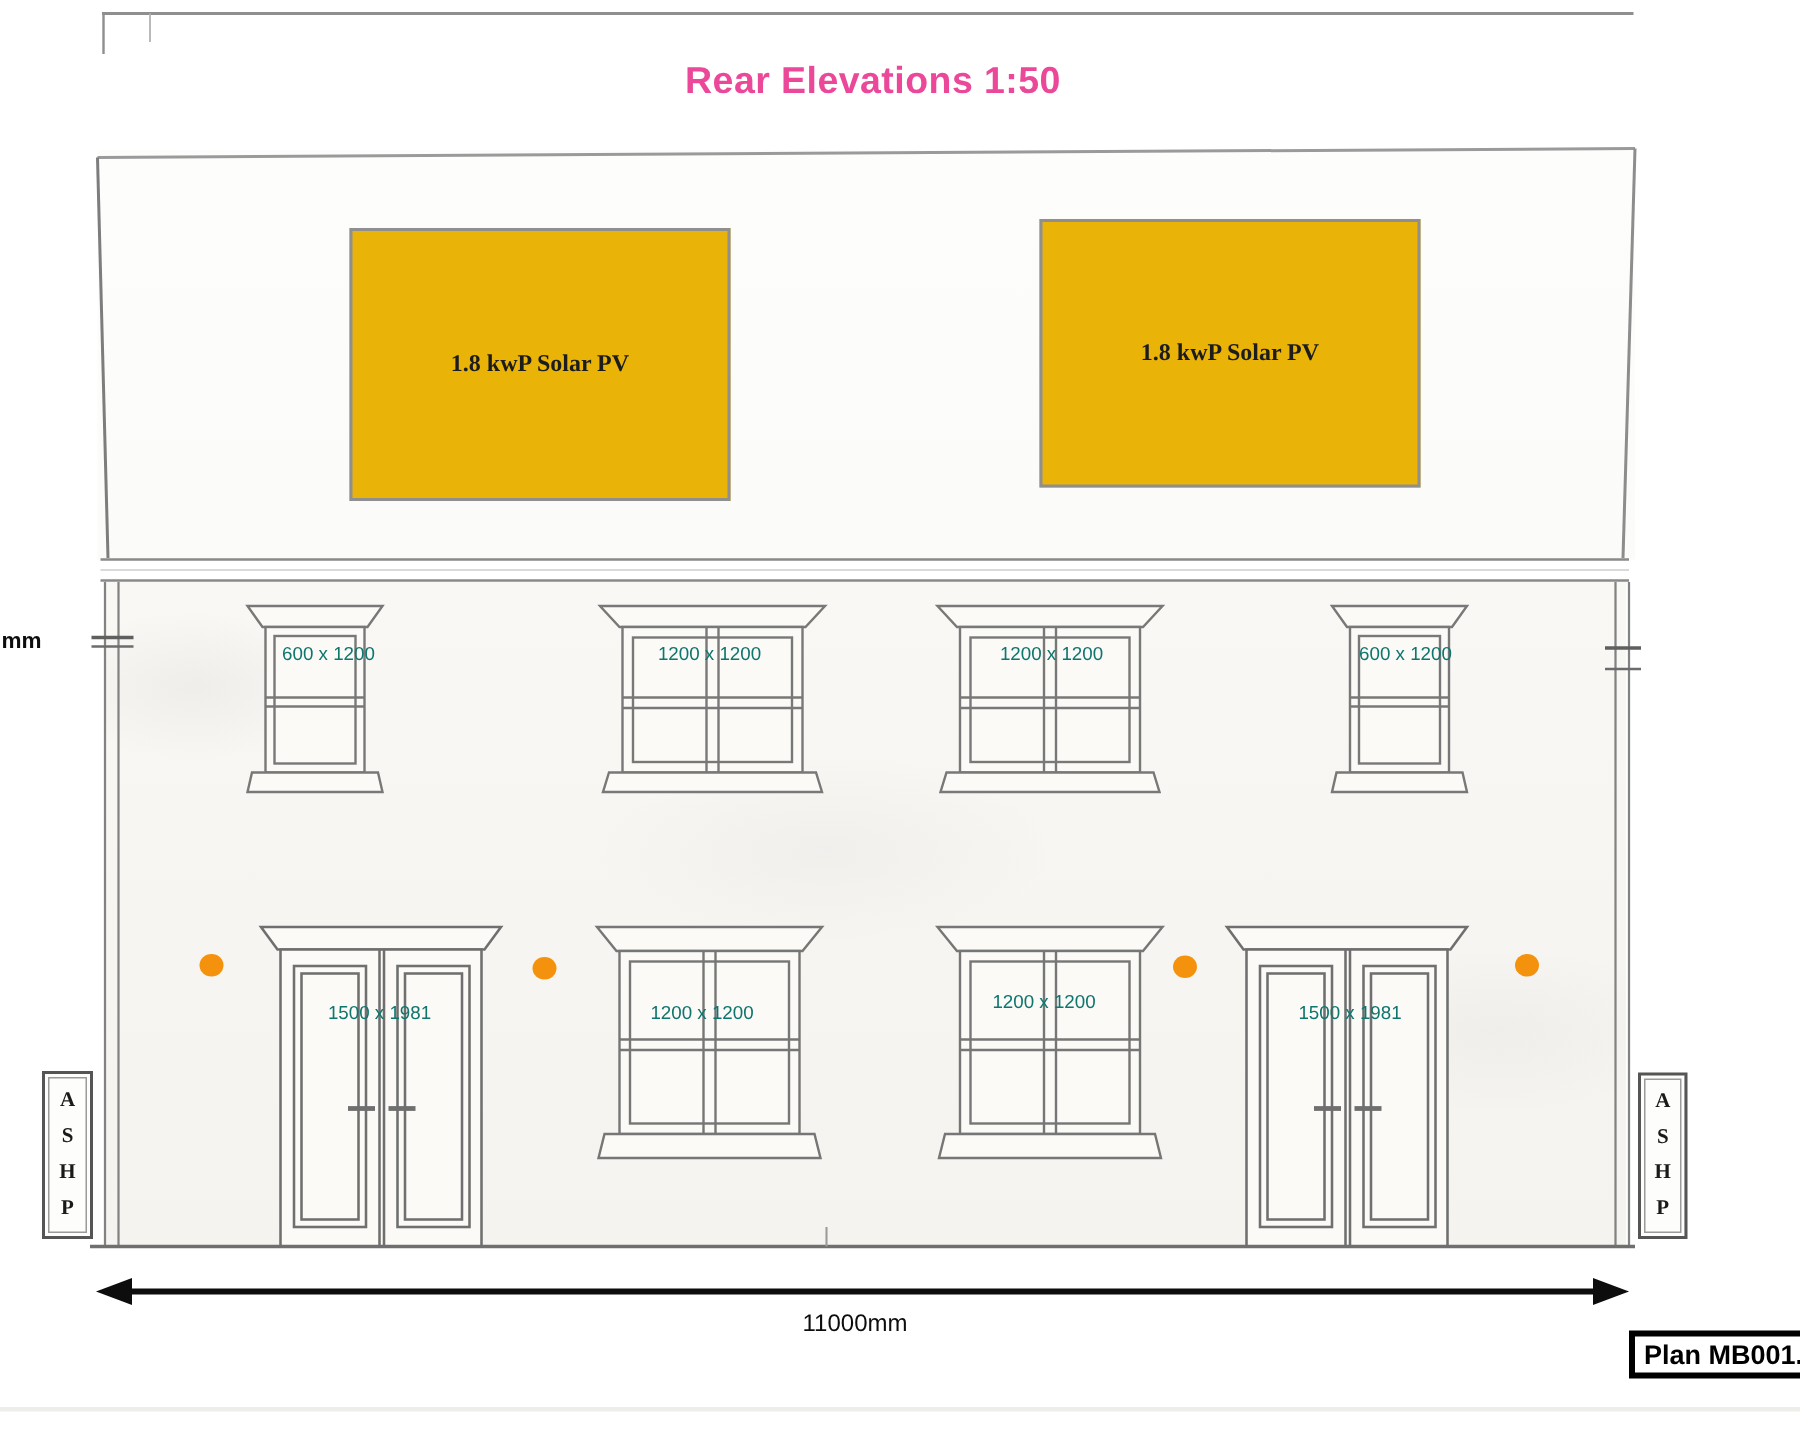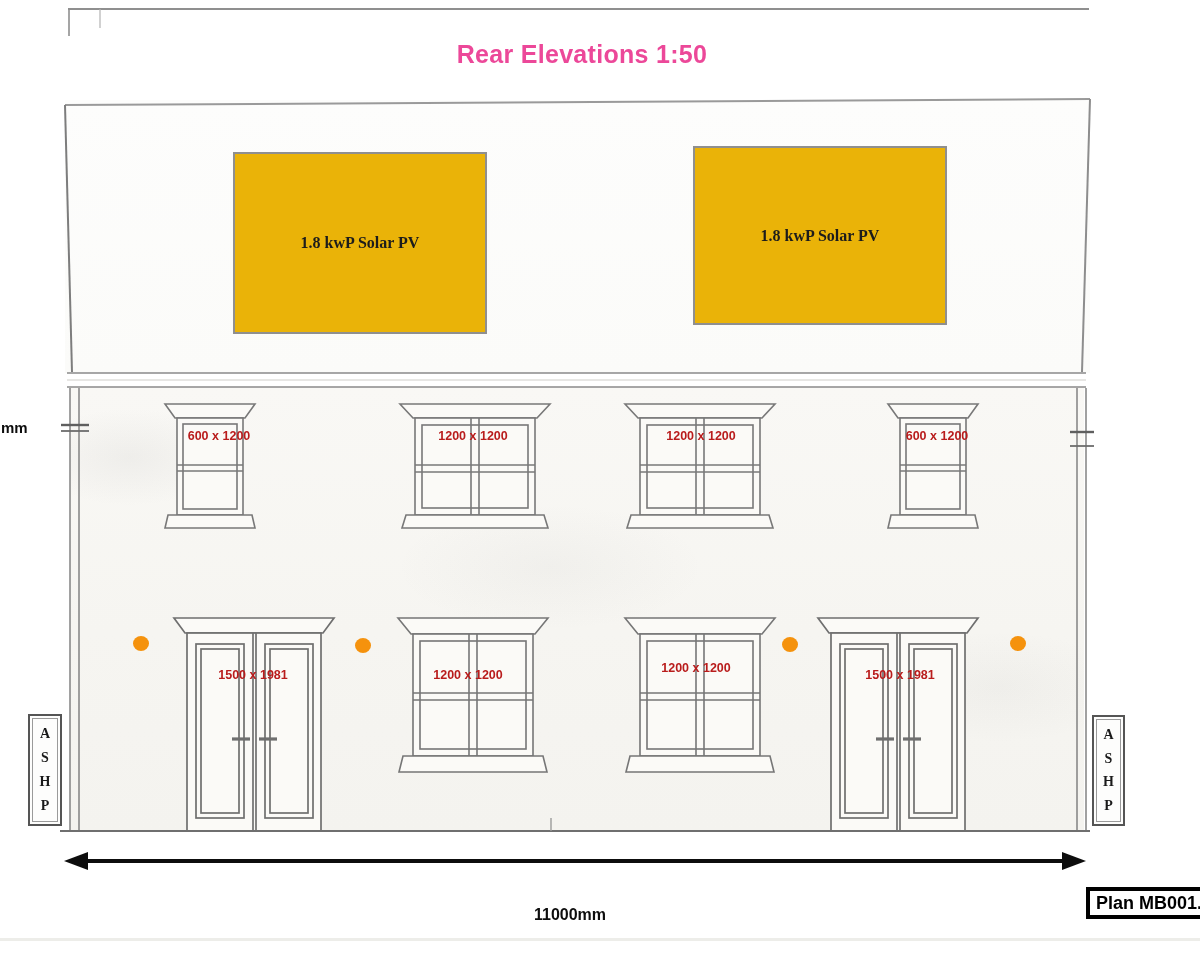--- a/index.html
+++ b/index.html
@@ -35,38 +35,38 @@
   .solar-box{
     border:2px solid #8f8f8f;background:#eab308;
     display:flex;align-items:center;justify-content:center;
   }
   .solar-box.s1{left:233px;top:152px;width:250px;height:178px;}
   .solar-box.s2{left:693px;top:146px;width:250px;height:175px;}
   .solar-label{
     font-family:"Liberation Serif", serif;font-weight:bold;font-size:16px;color:#1c1c1c;
   }
   .dim-label{
-    font-weight:bold;font-size:12.5px;color:#b91c1c;white-space:nowrap;
+    font-weight:normal;font-size:12.5px;color:#0f766e;white-space:nowrap;
     transform:translateX(-50%);
   }
   .vent-dot{
     width:16px;height:15px;border-radius:50%;
   }
   .ashp-box{
     background:#fdfdfc;border:2px solid #555;
     display:flex;flex-direction:column;align-items:center;justify-content:space-around;
     box-shadow:inset 0 0 0 2px #fdfdfc, inset 0 0 0 3px #9a9a9a;
     font-family:"Liberation Serif", serif;font-weight:bold;font-size:14px;color:#1a1a1a;
     padding:6px 0;
   }
   .ashp-left{left:28px;top:714px;width:30px;height:96px;}
   .ashp-right{left:1092px;top:715px;width:29px;height:95px;}
   .overall-dim{
     left:500px;top:874px;width:140px;text-align:center;
-    font-weight:bold;font-size:16px;color:#0d0d0d;margin-top:32px;
+    font-weight:normal;font-size:16px;color:#0d0d0d;
   }
   .left-partial-dim{
     left:1px;top:407px;font-weight:bold;font-size:15px;color:#0d0d0d;margin-top:12px;
   }
   .plan-box{
     left:1086px;top:887px;height:24px;min-width:118px;
     border:4px solid #000;background:#fff;
     display:flex;align-items:center;padding:0 6px;
     font-weight:bold;font-size:18px;white-space:nowrap;color:#000;
   }

